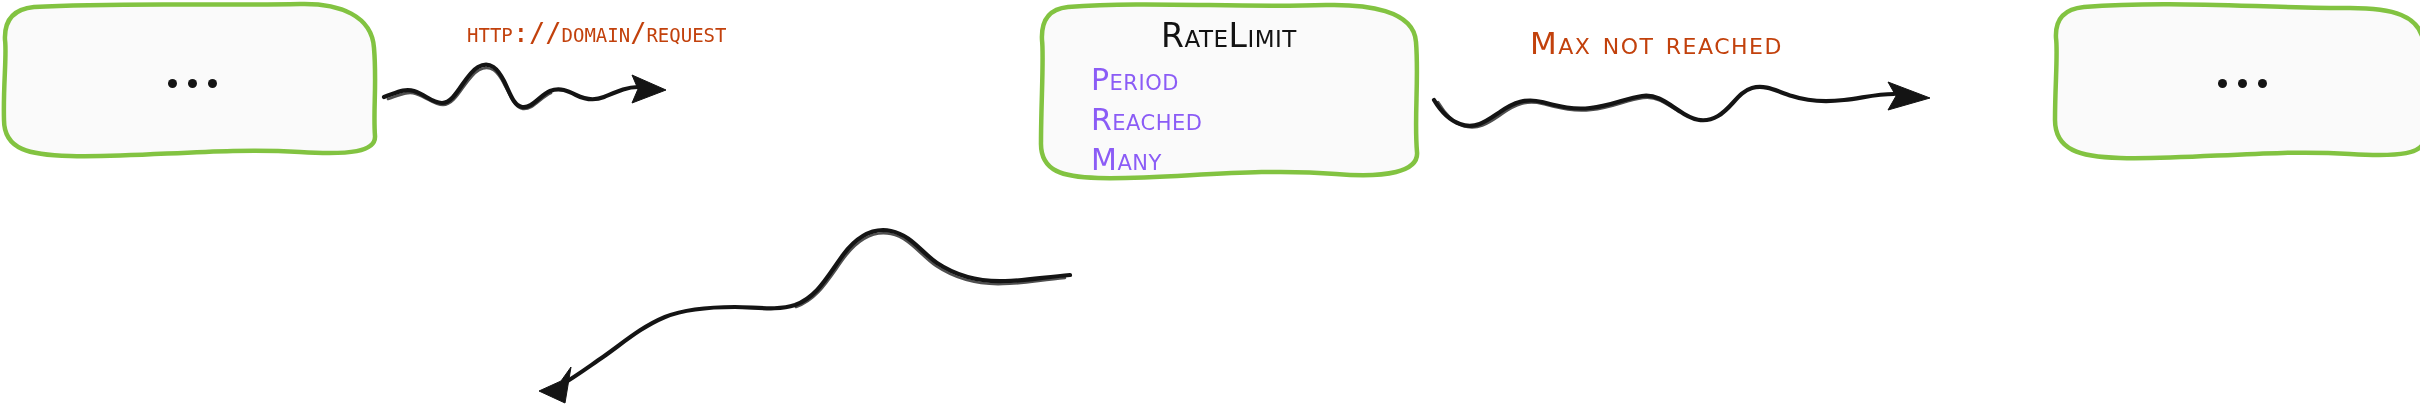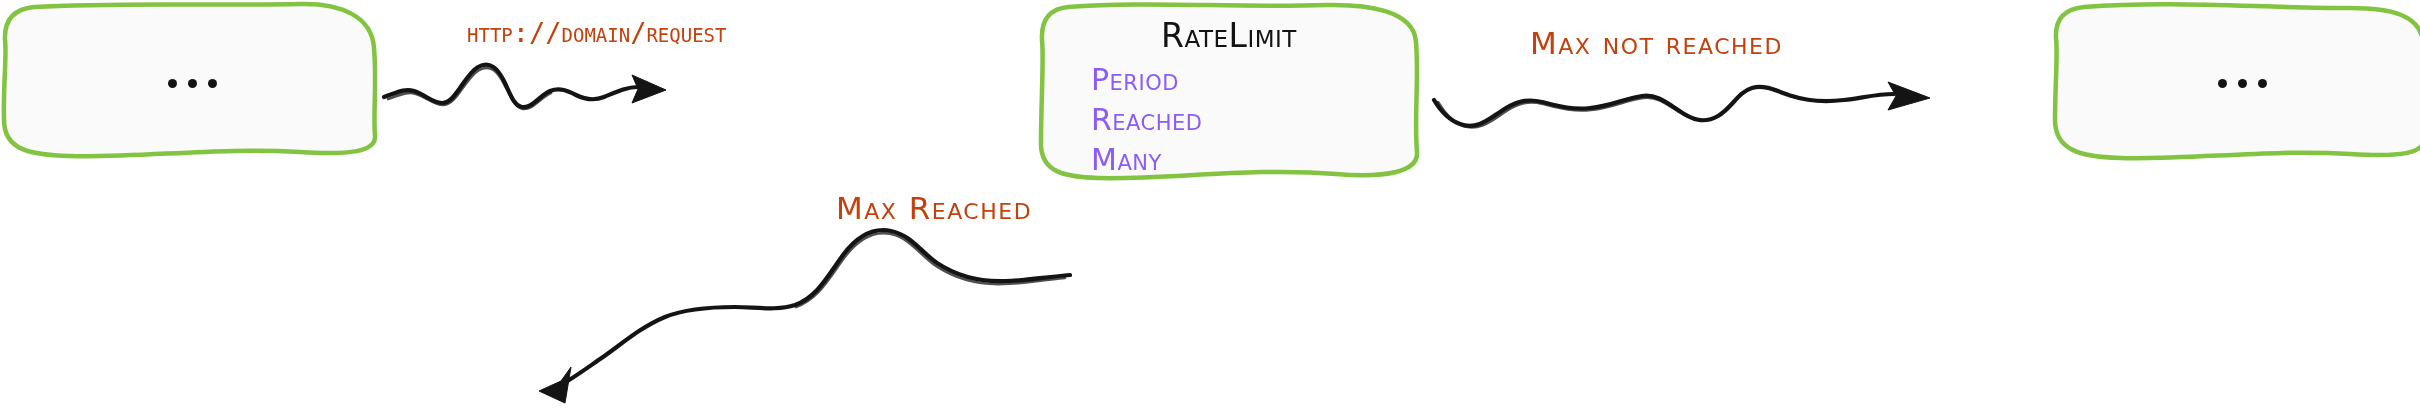--- a/index.html
+++ b/index.html
@@ -181,16 +181,15 @@
              C452,67 430,60 412,48 C396,37 386,20 366,16
              C346,12 330,24 318,40 C302,62 292,82 270,90
              C252,96 230,92 210,92 C182,92 160,94 140,102
              C116,112 98,128 78,142 C62,153 50,162 36,170"></path>
     <path class="sketch-path2" d="M540,63 C516,65 497,69 478,69
              C450,70 429,63 411,51 C395,40 385,23 366,19
              C347,15 331,27 319,43 C303,65 293,84 271,92"></path>
     <polygon class="arrow-head" points="46,152 40,188 14,176 36,166"></polygon>
   </svg>
 
-  <div class="edge-label" style="left:836px; top:190px;">Max Reached</div>
 
 
 </div>
 
 </body></html>

